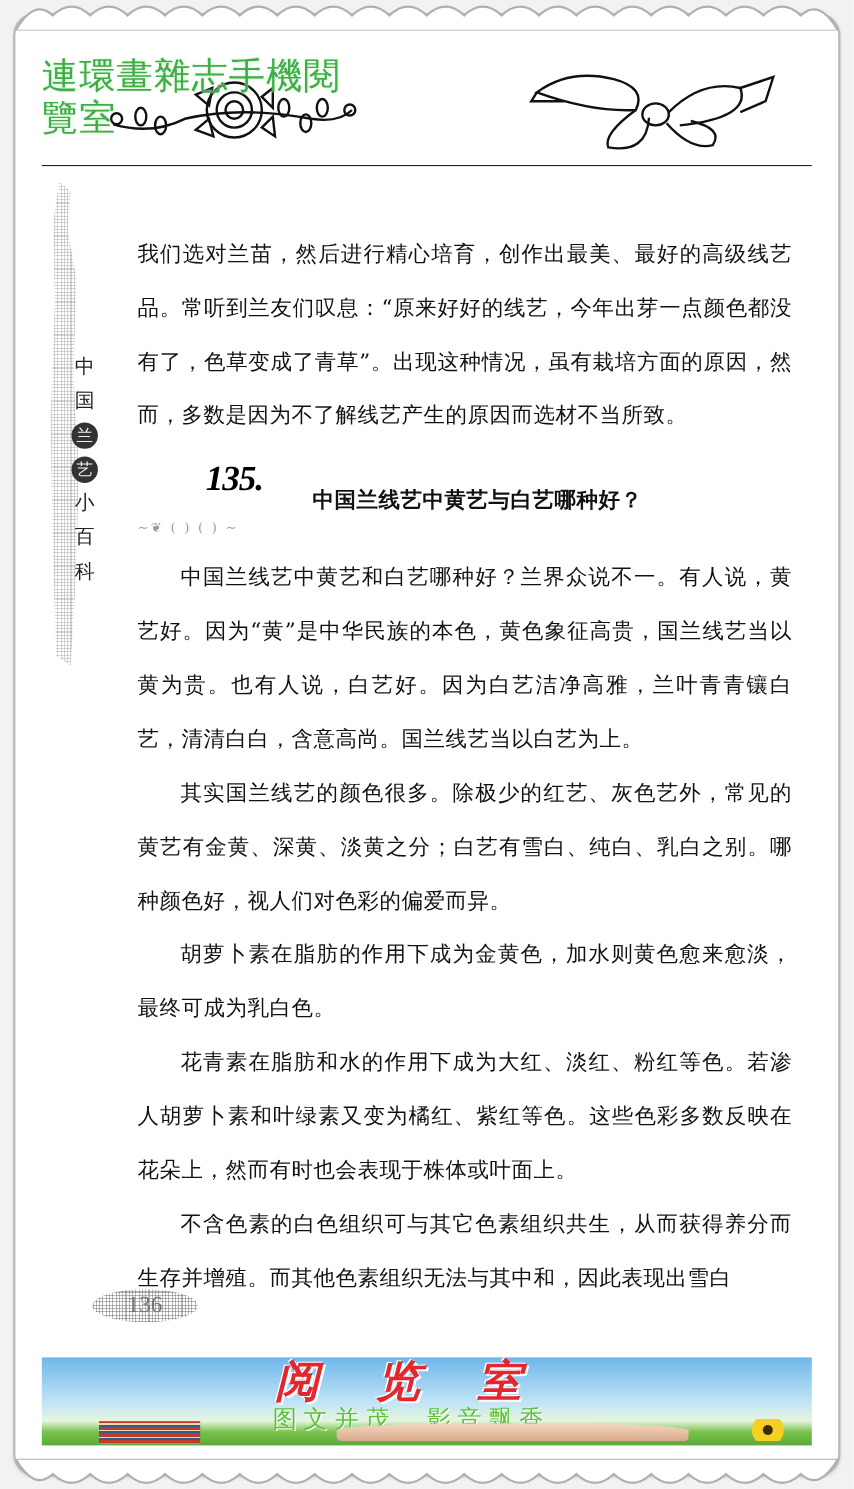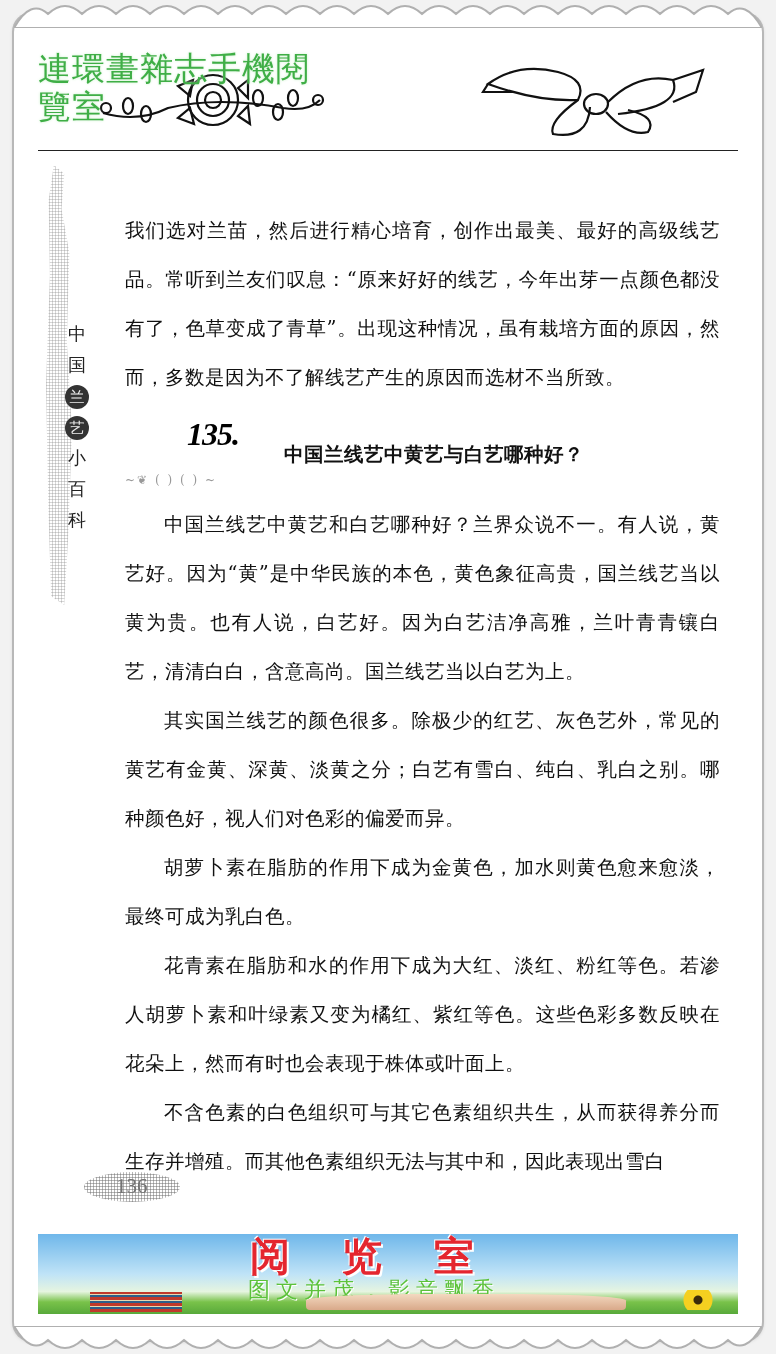--- a/index.html
+++ b/index.html
@@ -96,20 +96,21 @@
   .banner {
     position: absolute; left: 38px; top: 1234px; width: 700px; height: 80px;
     background: linear-gradient(180deg, #6fb7ea 0%, #bfe3f7 50%, #e6f5e0 72%, #79c24a 85%, #58a93a 100%);
     overflow: hidden;
   }
   .banner-title {
     position: absolute; left: 0; right: 0; top: 0; text-align: center;
     font-family: "DejaVu Sans", sans-serif; font-weight: bold; font-size: 40px;
     color: #e4262f; letter-spacing: 52px; line-height: 44px;
     text-shadow: 2px 2px 0 #fff, -1px -1px 0 #fff;
+    font-style: italic;
   }
   .banner-sub {
     position: absolute; left: 0; right: 0; top: 41px; text-align: center;
     font-family: "DejaVu Sans", sans-serif; font-size: 22px; color: #5cc23a;
     letter-spacing: 6px; text-shadow: 1px 1px 0 #fff;
   }
   .banner-books { position: absolute; left: 52px; top: 58px; width: 92px; height: 20px;
     background: repeating-linear-gradient(0deg, #c0392b 0 3px, #2c5f8a 3px 5px, #e8d7b0 5px 6px); }
   .banner-book-open { position: absolute; left: 268px; top: 60px; width: 320px; height: 16px;
     background: linear-gradient(180deg, #f3d9c0, #d9a98a); border-radius: 40% 40% 4px 4px; }

